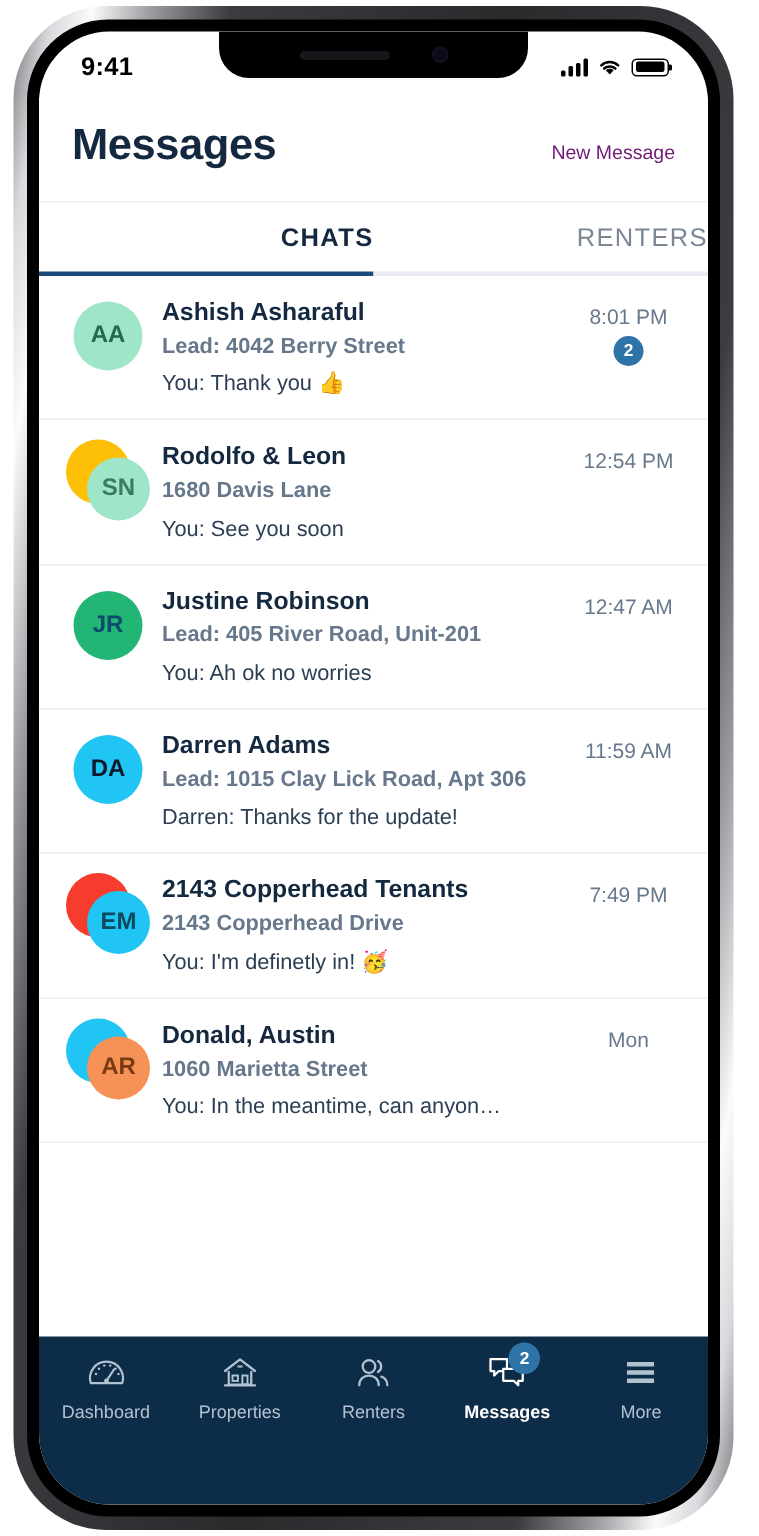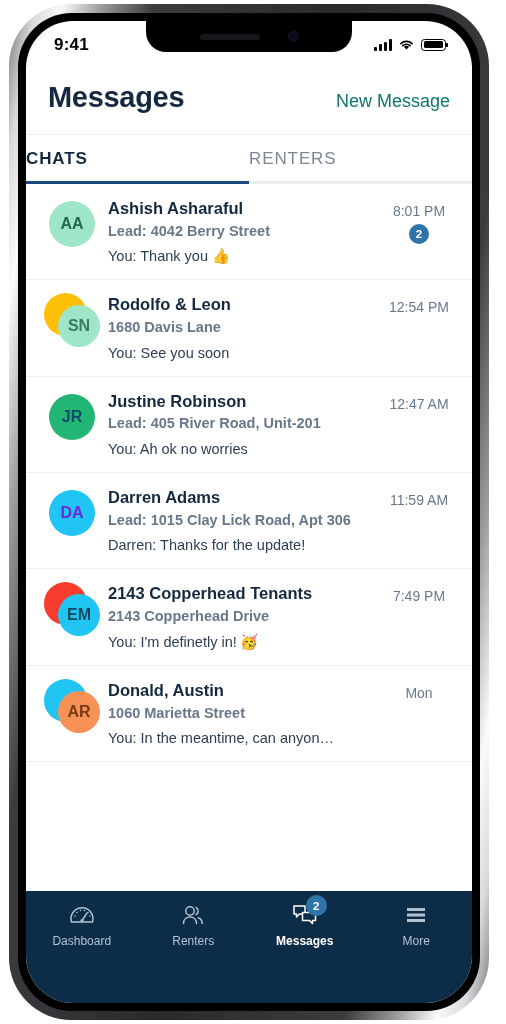--- a/index.html
+++ b/index.html
@@ -147,34 +147,34 @@
     padding: 16px 22px 20px 22px;
     background: #ffffff;
   }
   .page-title {
     font-size: 29px;
     font-weight: bold;
     color: #14293f;
     letter-spacing: -0.3px;
   }
   .new-message-link {
-    font-size: 18px;
-    color: #0f766e;
+    font-size: 13px;
+    color: #701a75;
     cursor: pointer;
   }
 
   
   .tabs {
     display: flex;
     border-top: 1px solid #edeff2;
     background: #ffffff;
   }
   .tab {
     flex: 1;
-    text-align: left;
+    text-align: right;
     padding: 14px 0 12px 0;
     font-size: 17px;
     letter-spacing: 0.9px;
     color: #7c8796;
     border-bottom: 3px solid #e9ecf0;
     cursor: pointer;
   }
   .tab.active {
     color: #14293f;
     font-weight: bold;
@@ -413,21 +413,21 @@
             <div class="chat-sub">Lead: 405 River Road, Unit-201</div>
             <div class="chat-preview">You: Ah ok no worries</div>
           </div>
           <div class="chat-meta">
             <div class="chat-time">12:47 AM</div>
           </div>
         </div>
 
         <div class="chat-row">
           <div class="avatar-wrap">
-            <div class="av av-single" style="background:#21c5f3;color:#6d28d9">DA</div>
+            <div class="av av-single" style="background:#21c5f3;color:#0f172a">DA</div>
           </div>
           <div class="chat-main">
             <div class="chat-name">Darren Adams</div>
             <div class="chat-sub">Lead: 1015 Clay Lick Road, Apt 306</div>
             <div class="chat-preview">Darren: Thanks for the update!</div>
           </div>
           <div class="chat-meta">
             <div class="chat-time">11:59 AM</div>
           </div>
         </div>
@@ -479,20 +479,33 @@
                 <circle cx="11.5" cy="6.4" r="0.8"></circle>
                   <circle cx="15.5" cy="6.4" r="0.8"></circle>
                 <circle cx="19" cy="8.5" r="0.8"></circle>
                   <circle cx="21" cy="12" r="0.8"></circle>
               </g>
             </svg>
           </div>
           <div class="nav-label">Dashboard</div>
         </div>
 
+        <div class="nav-item">
+          <div class="nav-icon">
+            <svg width="26" height="24" viewBox="0 0 26 24">
+              <path d="M3 11 13 3.2 23 11" stroke="#b3c2d1" stroke-width="1.5" fill="none" stroke-linecap="round" stroke-linejoin="round"></path>
+              <path d="M5.5 11v9h15v-9" stroke="#b3c2d1" stroke-width="1.5" fill="none" stroke-linejoin="round"></path>
+              <path d="M3 20.5h20" stroke="#b3c2d1" stroke-width="1.5" fill="none" stroke-linecap="round"></path>
+              <rect x="8" y="14" width="3.6" height="3.6" stroke="#b3c2d1" stroke-width="1.3" fill="none"></rect>
+              <rect x="14.6" y="14" width="3.4" height="6" stroke="#b3c2d1" stroke-width="1.3" fill="none"></rect>
+              <path d="M11.3 8h3.4" stroke="#b3c2d1" stroke-width="1.3" fill="none"></path>
+            </svg>
+          </div>
+          <div class="nav-label">Properties</div>
+        </div>
 
         <div class="nav-item">
           <div class="nav-icon">
             <svg width="26" height="23" viewBox="0 0 26 23">
               <circle cx="10" cy="7" r="4.2" stroke="#b3c2d1" stroke-width="1.5" fill="none"></circle>
               <path d="M3.5 19.5c0-4 2.9-6.5 6.5-6.5s6.5 2.5 6.5 6.5" stroke="#b3c2d1" stroke-width="1.5" fill="none" stroke-linecap="round"></path>
               <path d="M16 3.4a4.2 4.2 0 0 1 0 7.3" stroke="#b3c2d1" stroke-width="1.5" fill="none" stroke-linecap="round"></path>
               <path d="M18.2 13.7c2.4.9 4 3 4 5.8" stroke="#b3c2d1" stroke-width="1.5" fill="none" stroke-linecap="round"></path>
             </svg>
           </div>

